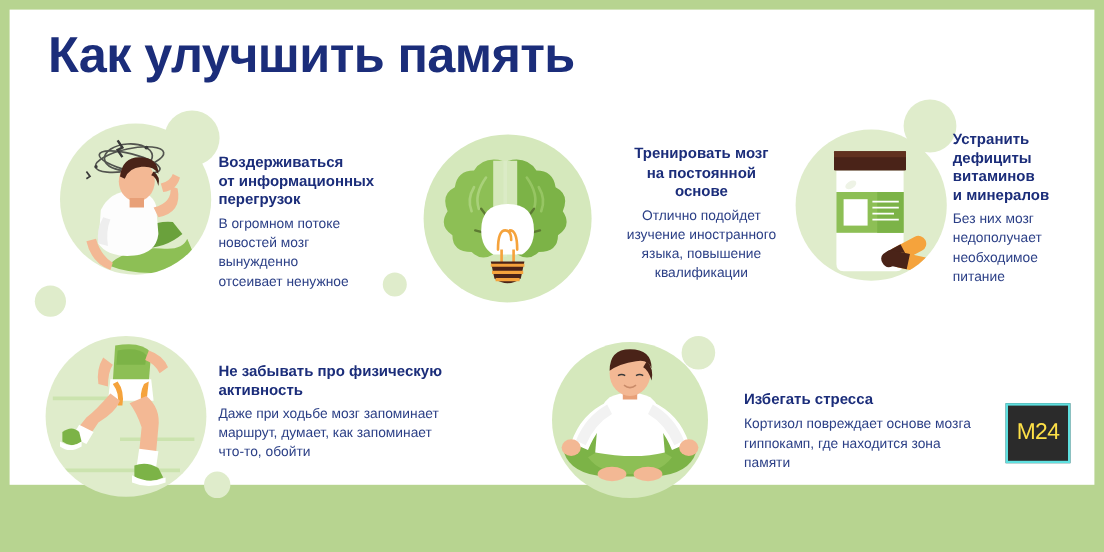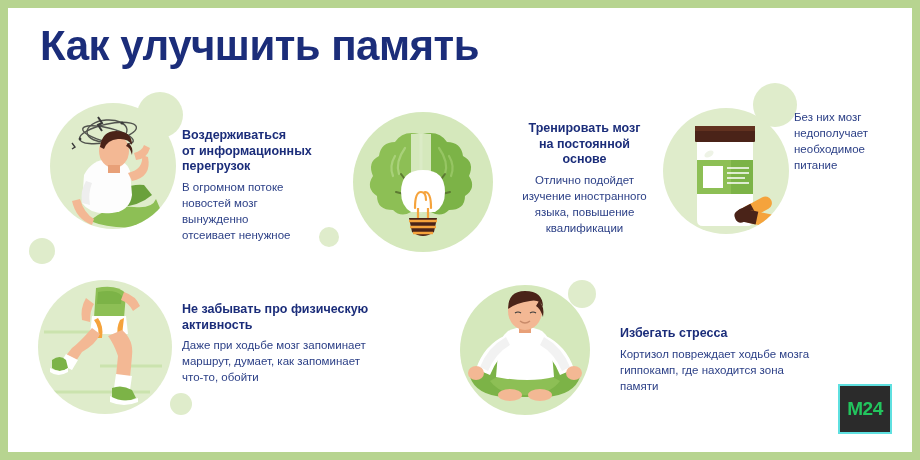--- a/index.html
+++ b/index.html
@@ -7,21 +7,21 @@
   body {
     font-family:"Liberation Sans", sans-serif;
     background:#b7d490;
     overflow:hidden;
   }
   #canvas {
     position:absolute; left:0; top:0; width:920px; height:460px;
     background:#b7d490;
   }
   .inner {
-    position:absolute; left:8px; top:8px; width:904px; height:444px;
+    position:absolute; left:8px; top:8px; width:904px; height:396px;
     background:#ffffff;
   }
   .title {
     position:absolute; left:32px; top:14px;
     font-size:42px; font-weight:bold; color:#1b2d7a;
     letter-spacing:-0.5px; white-space:nowrap;
   }
 
   
   .deco { position:absolute; border-radius:50%; background:#dfeccb; }
@@ -45,21 +45,21 @@
   }
 
   
   .logo {
     position:absolute; right:20px; bottom:18px;
     width:54px; height:50px; background:#2b2b2b;
     border:2px solid #5fe0e0;
     display:flex; align-items:center; justify-content:center;
   }
   .logo span {
-    color:#22c55e; font-size:19px; font-weight:bold; letter-spacing:-0.5px;
+    color:#fde047; font-size:19px; font-weight:normal; letter-spacing:-0.5px;
   }
   svg { display:block; }
 </style>
 </head>
 <body>
 
 <div id="canvas">
   <div class="inner">
 
     <div class="title">Как улучшить память</div>
@@ -196,20 +196,26 @@
           <path d="M76 94 l14 0 l0 13 l-14 0 q-6.5 0 -6.5 -6.5 q0 -6.5 6.5 -6.5z" fill="#4a2318"></path>
         </g>
         <g transform="rotate(12 96 110)">
           <rect x="80" y="104" width="34" height="13" rx="6.5" fill="#f5a33c"></rect>
           <path d="M80 104 l14 0 l0 13 l-14 0 q-6.5 0 -6.5 -6.5 q0 -6.5 6.5 -6.5z" fill="#4a2318"></path>
         </g>
       </svg>
     </div>
 
     <div class="block" style="left:786px; top:101px; width:120px;">
+      <h3>
+        <span>Устранить</span><br>
+        <span>дефициты</span><br>
+        <span>витаминов</span><br>
+        <span>и минералов</span>
+      </h3>
       <p>
         <span>Без них мозг</span><br>
         <span>недополучает</span><br>
         <span>необходимое</span><br>
         <span>питание</span>
       </p>
     </div>
 
     <div class="ill" style="left:30px; top:272px; width:134px; height:134px;">
       <svg width="134" height="134" viewBox="0 0 134 134">
@@ -287,21 +293,21 @@
         <path d="M70 28 q3 -2 6 0" stroke="#3a3a3a" stroke-width="1.2" fill="none"></path>
         <path d="M60 36 q5 4 10 0" stroke="#c98b6a" stroke-width="1.4" fill="none"></path>
       </svg>
     </div>
 
     <div class="block" style="left:612px; top:306px; width:230px;margin-top:12px;">
       <h3>
         <span>Избегать стресса</span>
       </h3>
       <p>
-        <span>Кортизол повреждает ходьбе мозга</span><br>
+        <span>Кортизол повреждает основе мозга</span><br>
         <span>гиппокамп, где находится зона</span><br>
         <span>памяти</span>
       </p>
     </div>
 
     <div class="logo">
       <span>M24</span>
     </div>
 
   </div>

